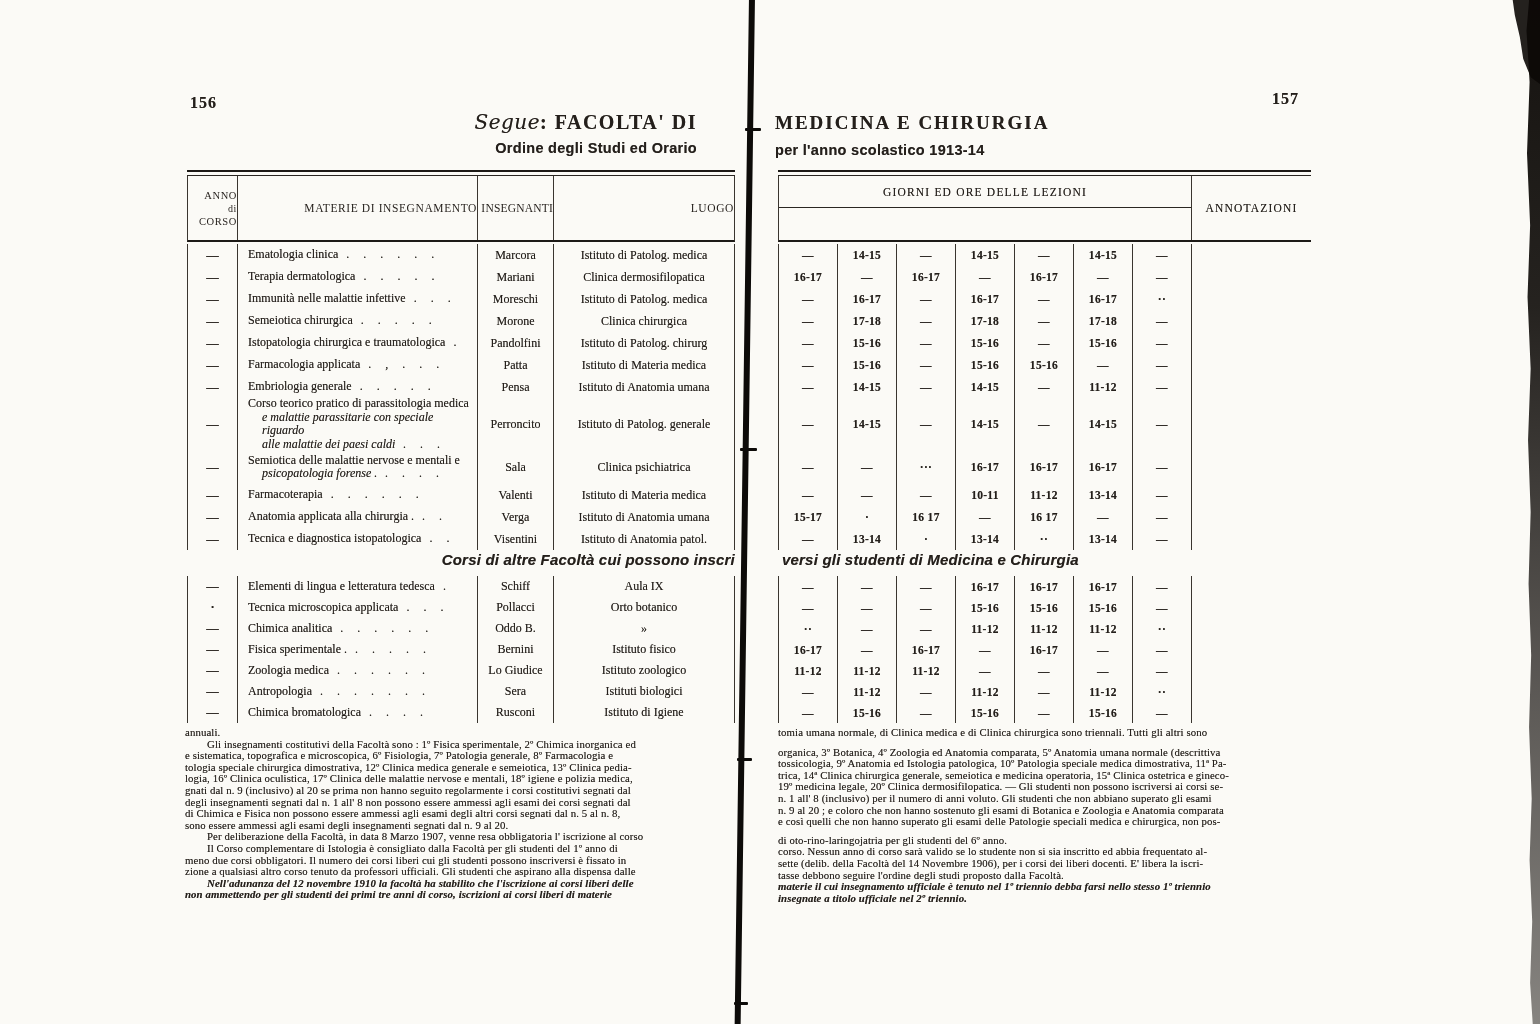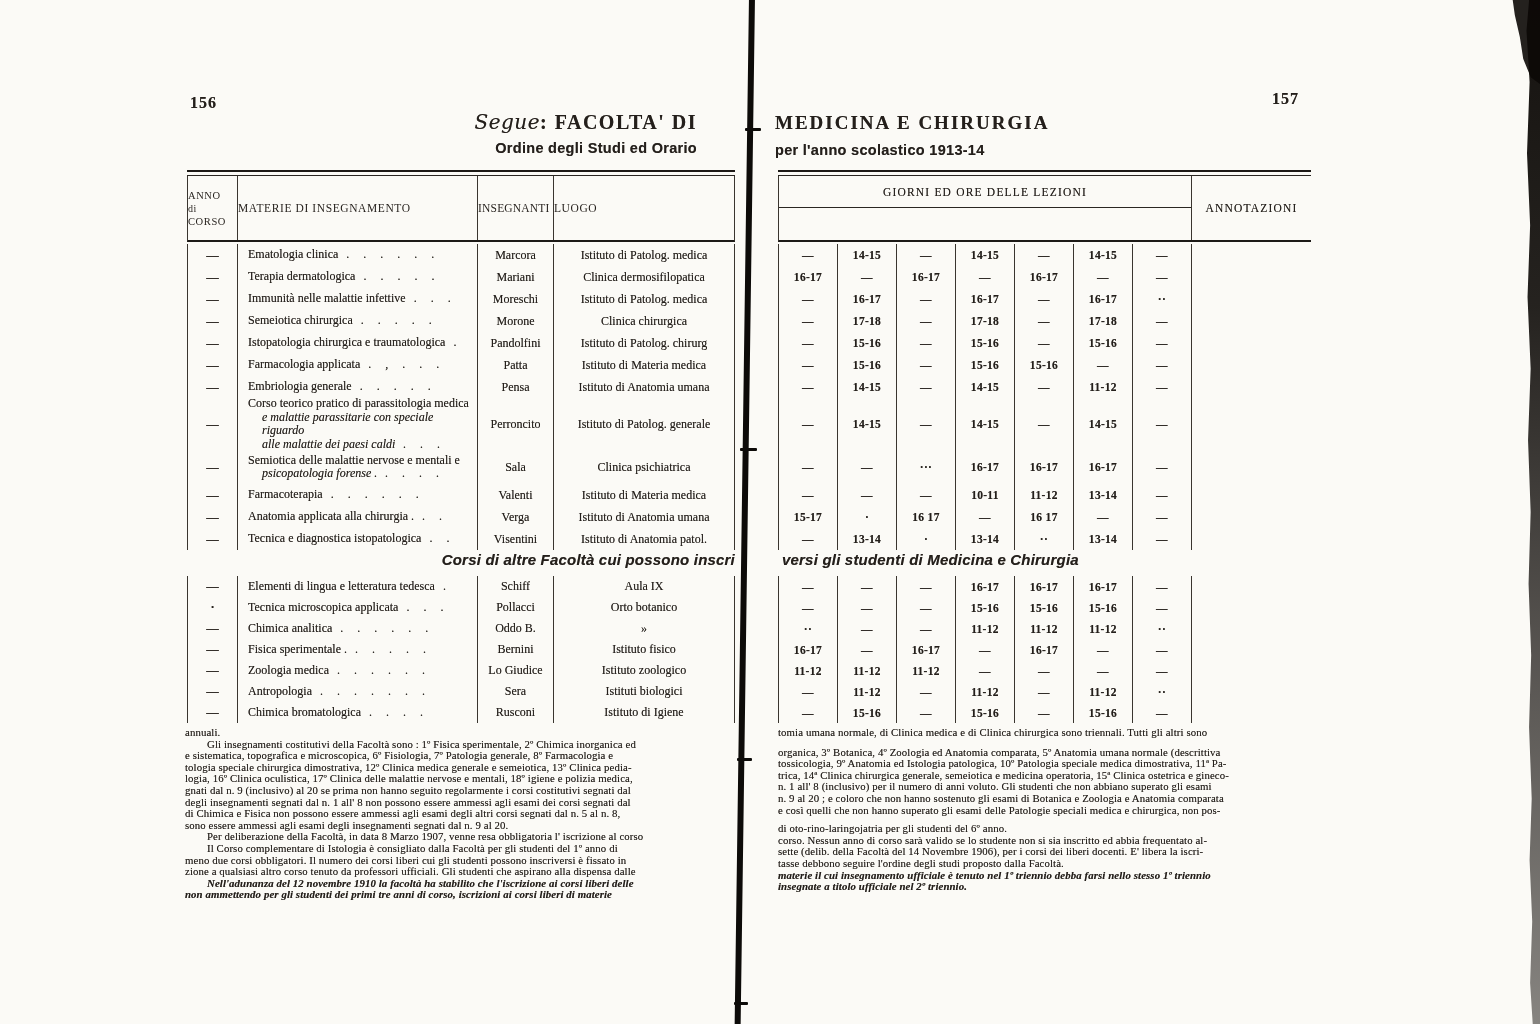--- a/index.html
+++ b/index.html
@@ -14,21 +14,21 @@
   .lhdg i{font-family:"DejaVu Serif",serif;font-style:italic;}
   .lhdg .caps{font-weight:600;letter-spacing:1.5px;}
   .subhdg{font-family:"Liberation Sans","DejaVu Sans",sans-serif;font-weight:bold;font-size:14.5px;letter-spacing:.3px;}
   .rhdg{font-size:19px;font-weight:600;letter-spacing:2px;}
 
   
   .dbl-rule{height:6px;border-top:2.5px solid #1d1a17;border-bottom:1px solid #2a2622;box-sizing:border-box;}
 
   
   .lhead{display:flex;height:66px;border-bottom:2px solid #1d1a17;border-left:1px solid #3a352f;border-right:1px solid #3a352f;box-sizing:border-box;}
-  .lhead .hc{display:flex;flex-direction:column;align-items:flex-start;justify-content:center;height:100%;box-sizing:border-box;
+  .lhead .hc{display:flex;flex-direction:column;align-items:flex-end;justify-content:center;height:100%;box-sizing:border-box;
              font-size:11.5px;letter-spacing:.6px;font-family:Liberation Serif, serif;}
   .bR{border-right:1px solid #3a352f;}
   .w-anno{width:50px;} .w-mat{width:240px;} .w-ins{width:76px;} .w-luo{width:180px;flex:1;}
 
   .lrow{display:flex;border-left:1px solid #3a352f;border-right:1px solid #3a352f;box-sizing:border-box;}
   .lrow .c{display:flex;align-items:center;box-sizing:border-box;font-size:12.5px;}
   .lrow .anno{justify-content:center;font-weight:bold;}
   .lrow .mat{padding-left:10px;}
   .lrow .ins,.lrow .luo{justify-content:center;font-size:12px;}
   .matlines{line-height:13.5px;font-size:12px;}
@@ -521,20 +521,21 @@
       <div class="fl ink">meno due corsi obbligatori. Il numero dei corsi liberi cui gli studenti possono inscriversi è fissato in</div>
       <div class="fl ink">zione a qualsiasi altro corso tenuto da professori ufficiali. Gli studenti che aspirano alla dispensa dalle</div>
       <div class="fl ink ind ital">Nell'adunanza del 12 novembre 1910 la facoltà ha stabilito che l'iscrizione ai corsi liberi delle</div>
       <div class="fl ink ital">non ammettendo per gli studenti dei primi tre anni di corso, iscrizioni ai corsi liberi di materie</div>
     </div>
   <div class="abs fnote" style="left:778px;top:727px;width:556px;" id="rfoot">
       <div class="fl ink">tomia umana normale, di Clinica medica e di Clinica chirurgica sono triennali. Tutti gli altri sono</div>
       <div class="fl ink" style="margin-top: 8px;">organica, 3º Botanica, 4º Zoologia ed Anatomia comparata, 5º Anatomia umana normale (descrittiva</div>
       <div class="fl ink">tossicologia, 9º Anatomia ed Istologia patologica, 10º Patologia speciale medica dimostrativa, 11ª Pa-</div>
       <div class="fl ink">trica, 14ª Clinica chirurgica generale, semeiotica e medicina operatoria, 15ª Clinica ostetrica e gineco-</div>
+      <div class="fl ink">19º medicina legale, 20º Clinica dermosifilopatica. — Gli studenti non possono iscriversi ai corsi se-</div>
       <div class="fl ink">n. 1 all' 8 (inclusivo) per il numero di anni voluto. Gli studenti che non abbiano superato gli esami</div>
       <div class="fl ink">n. 9 al 20 ; e coloro che non hanno sostenuto gli esami di Botanica e Zoologia e Anatomia comparata</div>
       <div class="fl ink">e così quelli che non hanno superato gli esami delle Patologie speciali medica e chirurgica, non pos-</div>
       <div class="fl ink" style="margin-top: 7px;">di oto-rino-laringojatria per gli studenti del 6º anno.</div>
       <div class="fl ink">corso. Nessun anno di corso sarà valido se lo studente non si sia inscritto ed abbia frequentato al-</div>
       <div class="fl ink">sette (delib. della Facoltà del 14 Novembre 1906), per i corsi dei liberi docenti. E' libera la iscri-</div>
       <div class="fl ink">tasse debbono seguire l'ordine degli studi proposto dalla Facoltà.</div>
       <div class="fl ink ital">materie il cui insegnamento ufficiale è tenuto nel 1º triennio debba farsi nello stesso 1º triennio</div>
       <div class="fl ink ital">insegnate a titolo ufficiale nel 2º triennio.</div>
     </div>

